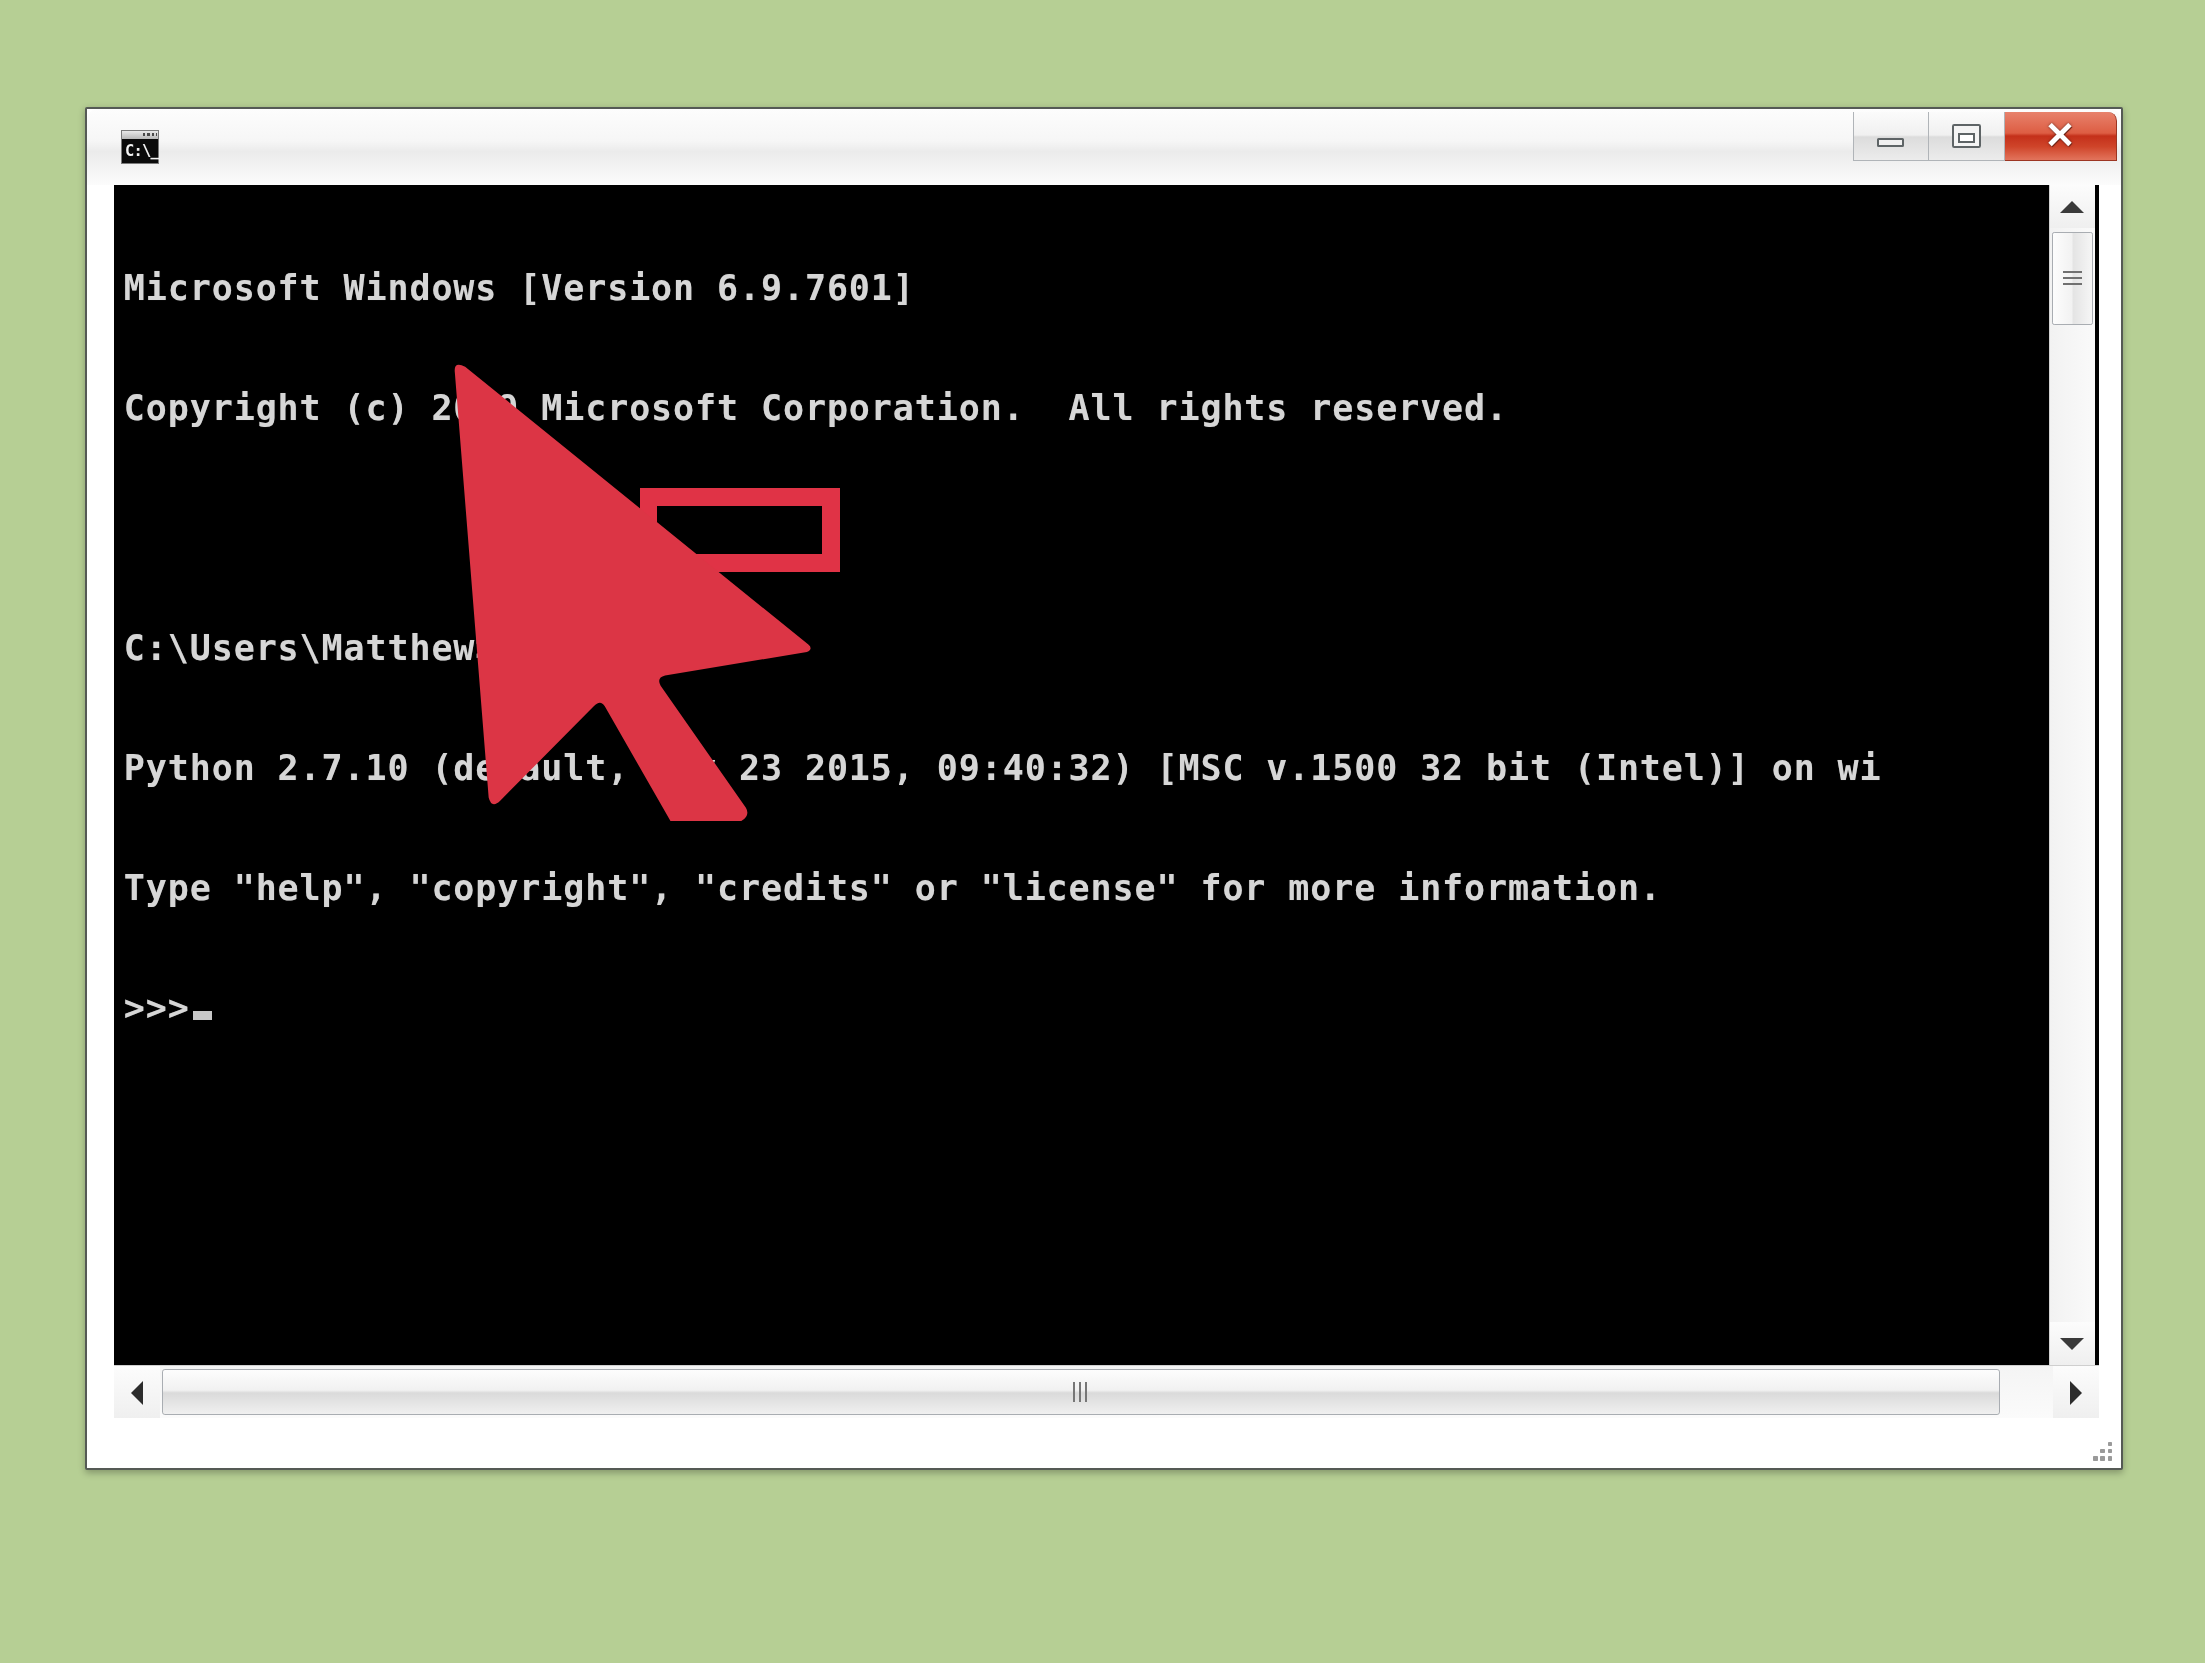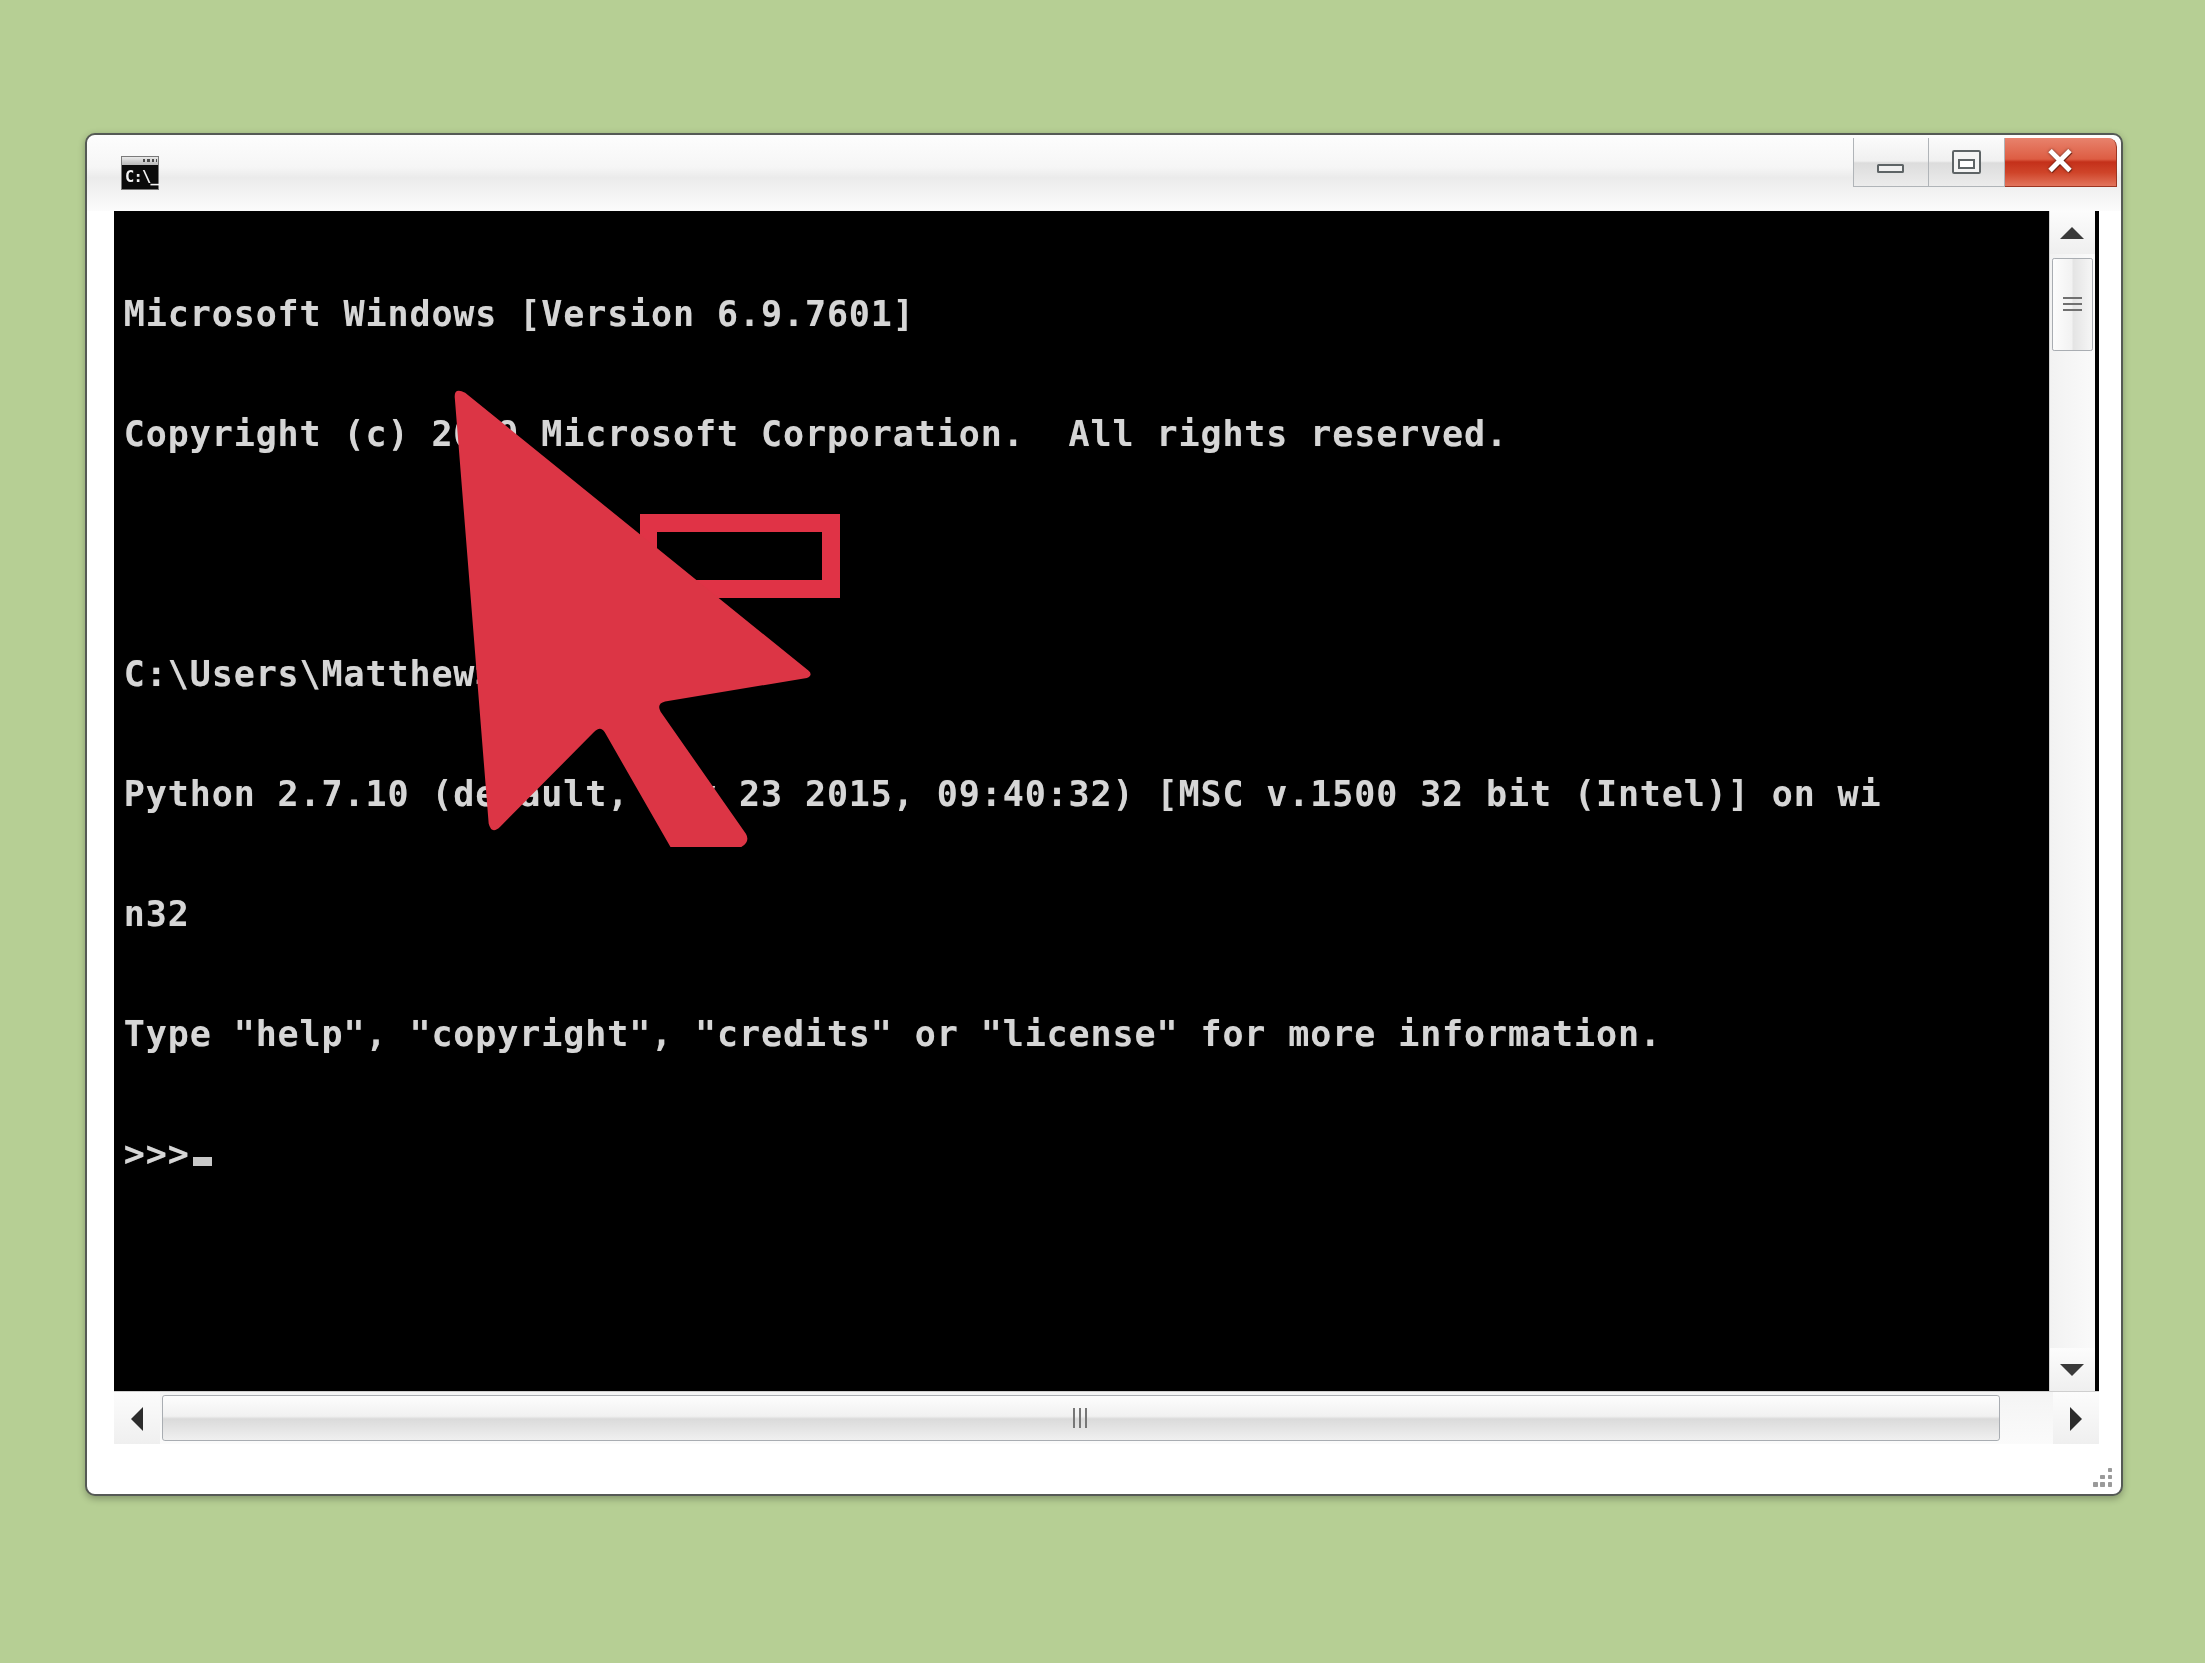--- a/index.html
+++ b/index.html
@@ -18,23 +18,22 @@
 
   
   #cmd-window {
     position: absolute;
     left: 85px;
     top: 107px;
     width: 2038px;
     height: 1363px;
     background: #ffffff;
     border: 2.2px solid #555a55;
-    border-radius: 10px;
+    border-radius: 2px;
     box-shadow: 0 2.2px 7.4px rgba(0,0,0,0.28);
-    margin-top: 26px;
   }
 
   
   #title-bar {
     position: absolute;
     left: 0; top: 0;
     width: 100%;
     height: 76px;
     background: linear-gradient(to bottom,
        #fdfdfd 0%, #f6f6f6 42%, #ebebeb 56%, #f5f5f5 82%, #fcfcfc 100%);
@@ -358,21 +357,20 @@
     </div>
   </div>
 
   <div id="terminal-area">
     <div id="terminal-text">
       <span class="line">Microsoft Windows [Version 6.9.7601]</span>
       <span class="line">Copyright (c) 2009 Microsoft Corporation.  All rights reserved.</span>
       <span class="line blank"></span>
       <span class="line">C:\Users\Matthew&gt;python</span>
       <span class="line">Python 2.7.10 (default, May 23 2015, 09:40:32) [MSC v.1500 32 bit (Intel)] on wi</span>
-      <span class="line">n32</span>
       <span class="line">Type "help", "copyright", "credits" or "license" for more information.</span>
       <span class="line"><span>&gt;&gt;&gt;</span><span class="cursor-block"></span></span>
     </div>
 
     <div id="highlight-box">
       <div class="inner"></div>
     </div>
 
     <svg id="mouse-cursor" viewBox="0 0 560 630" xmlns="http://www.w3.org/2000/svg">
       <path d="M 38 12

